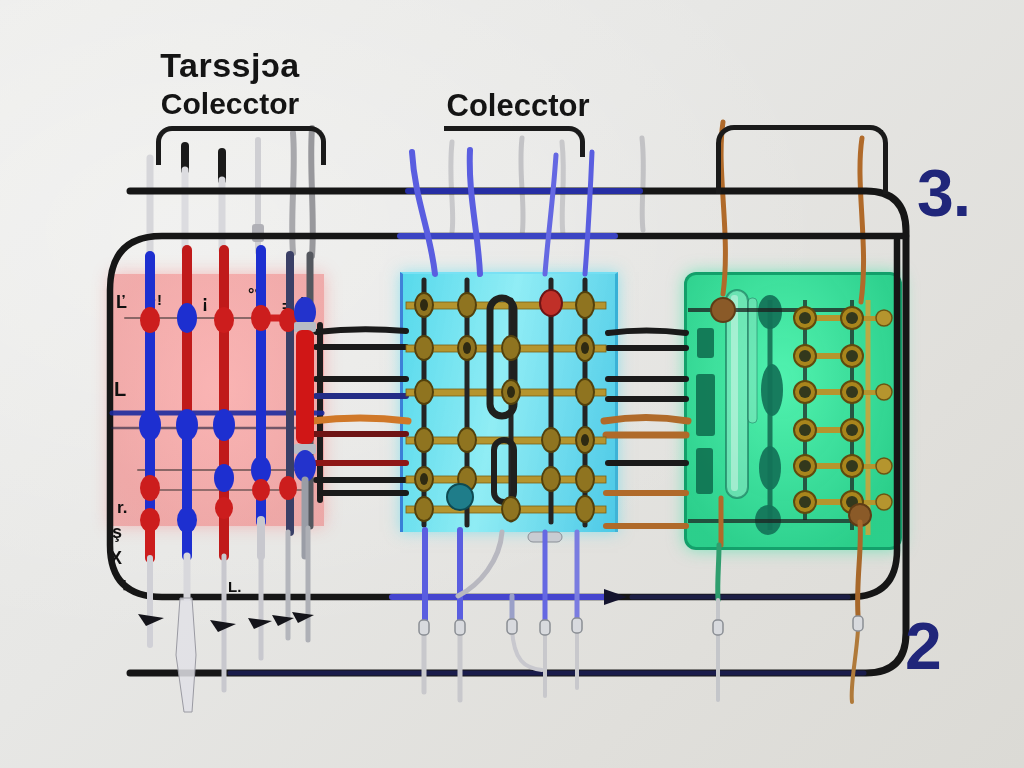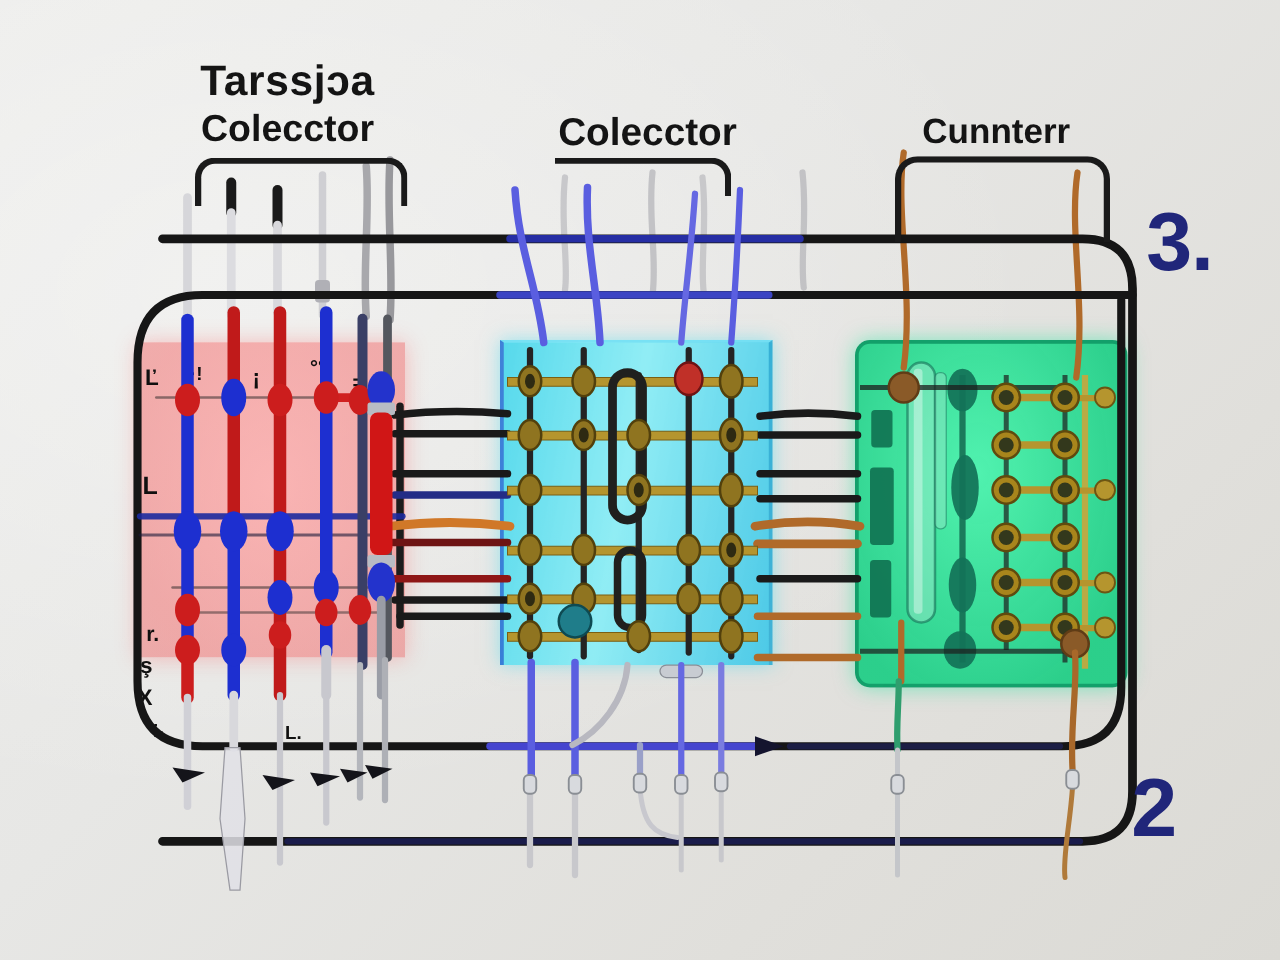--- a/index.html
+++ b/index.html
@@ -345,21 +345,20 @@
       <rect x="853" y="616" width="10" height="15" rx="4"></rect>
     </g>
   </svg>
 
   <div class="layer-text">
     <div class="label lbl-title" style="left:120px;top:48px;width:220px">Tarssjɔa</div>
     <div class="label lbl-sub" style="left:120px;top:88px;width:220px">Colecctor</div>
 
     <div class="label lbl-sub" style="left:408px;top:90px;width:220px;font-size:31px">Colecctor</div>
 
-    <div class="label lbl-sub" style="left:692px;top:90px;width:210px;font-size:28px">Cunnterr</div>
 
     <div class="big-number" style="left:917px;top:155px">3.</div>
     <div class="big-number" style="left:905px;top:608px">2</div>
   </div>
 
   <div class="bracket bracket-left" style="z-index:6"></div>
   <div class="bracket bracket-mid" style="z-index:6"></div>
   <div class="bracket bracket-right" style="z-index:6"></div>
 
 </div>

